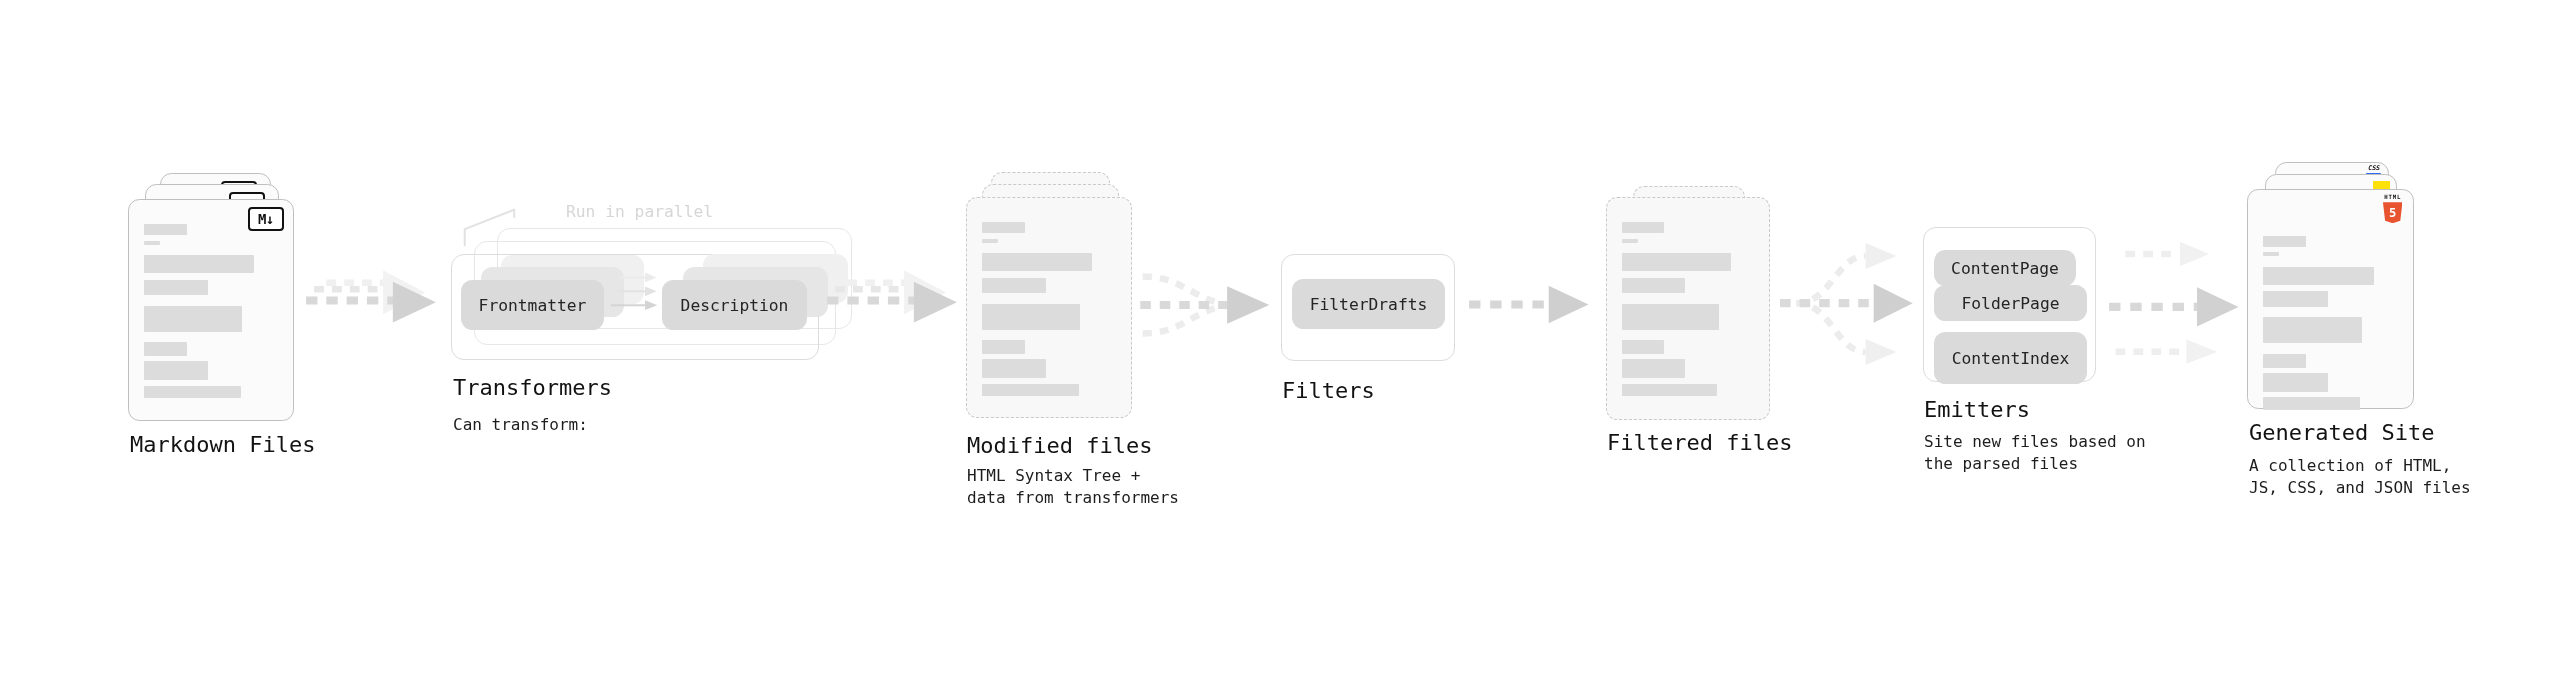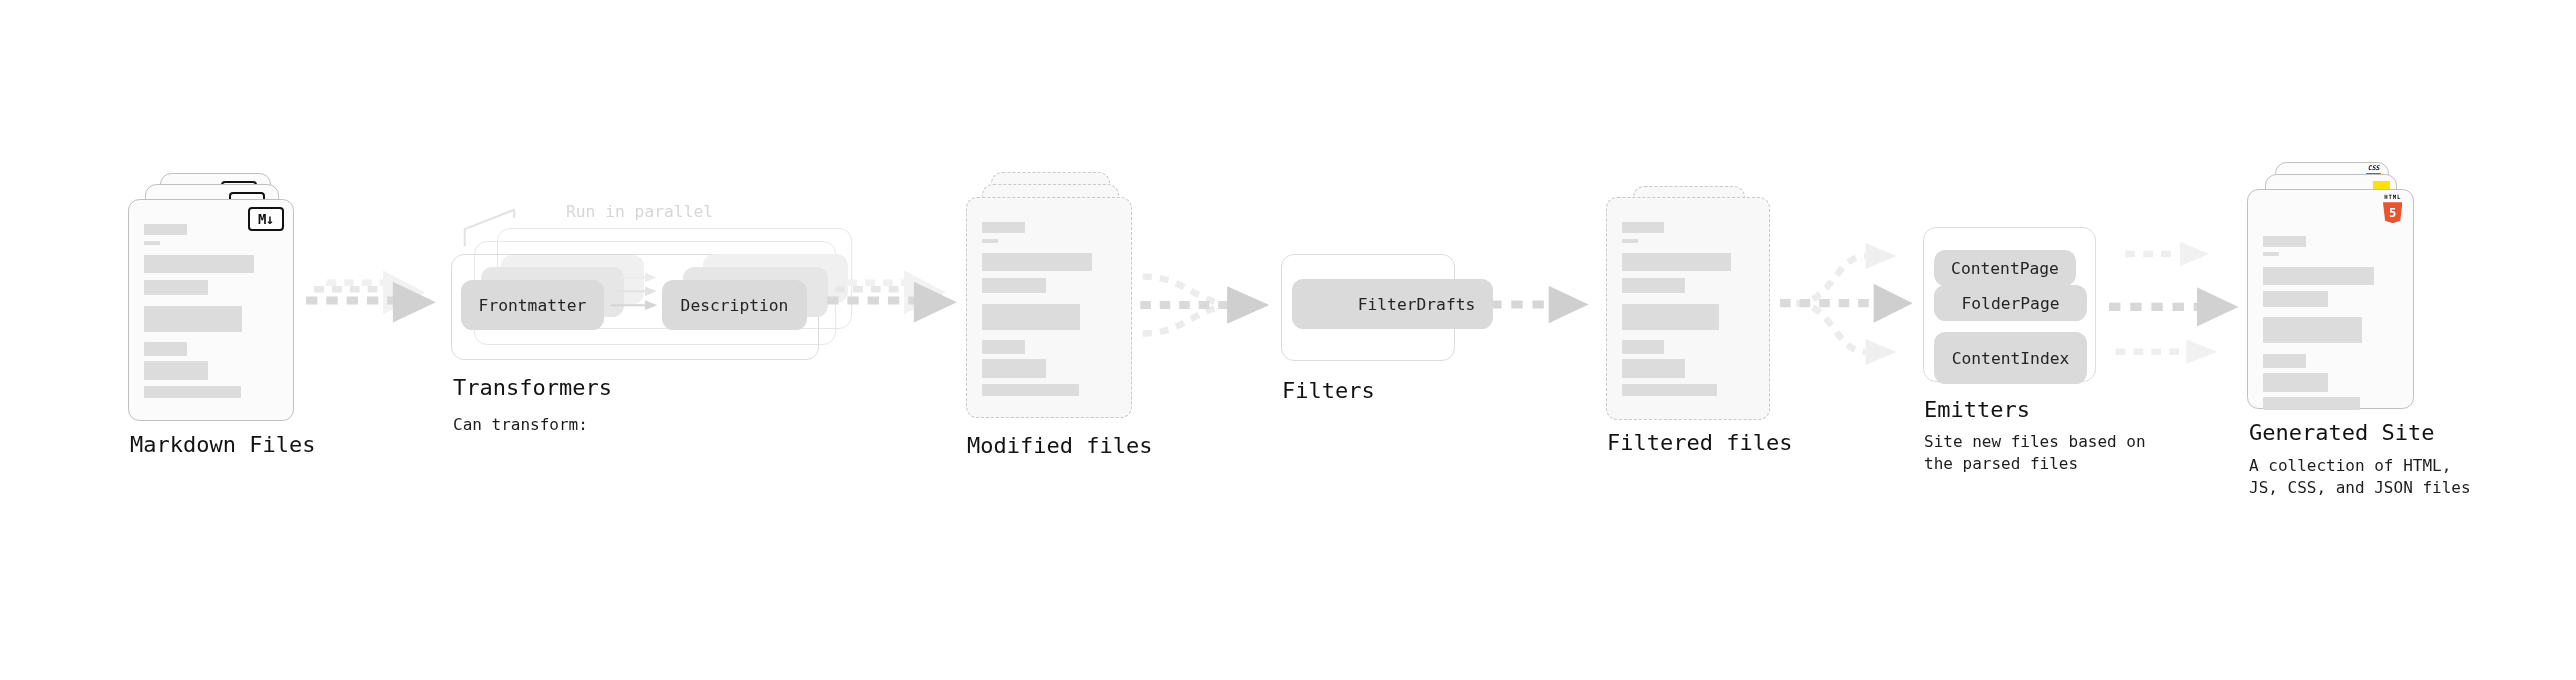--- a/index.html
+++ b/index.html
@@ -145,30 +145,34 @@
           <div class="bar b3"></div>
           <div class="bar b4"></div>
         <div class="bar b5"></div>
           <div class="bar b6"></div>
           <div class="bar b7"></div>
           <div class="bar b8"></div>
       </div>
     </div>
   </div>
   <div class="stage-label" style="left:967px;top:433px;">Modified files</div>
+  <div class="stage-desc" style="left:967px;top:465px;">
+    <div>HTML Syntax Tree +</div>
+    <div>data from transformers</div>
+  </div>
 
   <svg class="abs" style="left:1136px;top:262px;" width="140" height="86" viewBox="0 0 172 106">
     <path d="M8,18 C55,18 65,42 105,51" fill="none" stroke="#ececec" stroke-width="8" stroke-dasharray="11 10"></path>
     <path d="M8,88 C55,88 65,64 105,55" fill="none" stroke="#ececec" stroke-width="8" stroke-dasharray="11 10"></path>
     <line x1="5" y1="53" x2="115" y2="53" stroke="#d9d9d9" stroke-width="10" stroke-dasharray="13 11"></line>
     <polygon points="112,30 164,53 112,76" fill="#cfcfcf"></polygon>
   </svg>
 
   <div class="box filled" style="left:1281px;top:254px;width:174px;height:107px;"></div>
-  <div class="pill" style="left:1292px;top:279px;width:153px;height:50px;z-index:4;padding-left:48px;">FilterDrafts</div>
+  <div class="pill" style="left:1292px;top:279px;width:153px;height:50px;z-index:4;">FilterDrafts</div>
   <div class="stage-label" style="left:1282px;top:378px;">Filters</div>
 
   <svg class="abs" style="left:1465px;top:284px;" width="130" height="41" viewBox="0 0 160 50">
     <line x1="5" y1="25" x2="105" y2="25" stroke="#d6d6d6" stroke-width="10" stroke-dasharray="14 12"></line>
     <polygon points="103,2 152,25 103,48" fill="#cfcfcf"></polygon>
   </svg>
 
   <div>
     <div class="file-card dashed" style="left:1633px;top:186px;width:112px;height:57px;z-index:1;"></div>
     <div class="file-card dashed" style="left:1606px;top:197px;width:164px;height:223px;z-index:2;">

